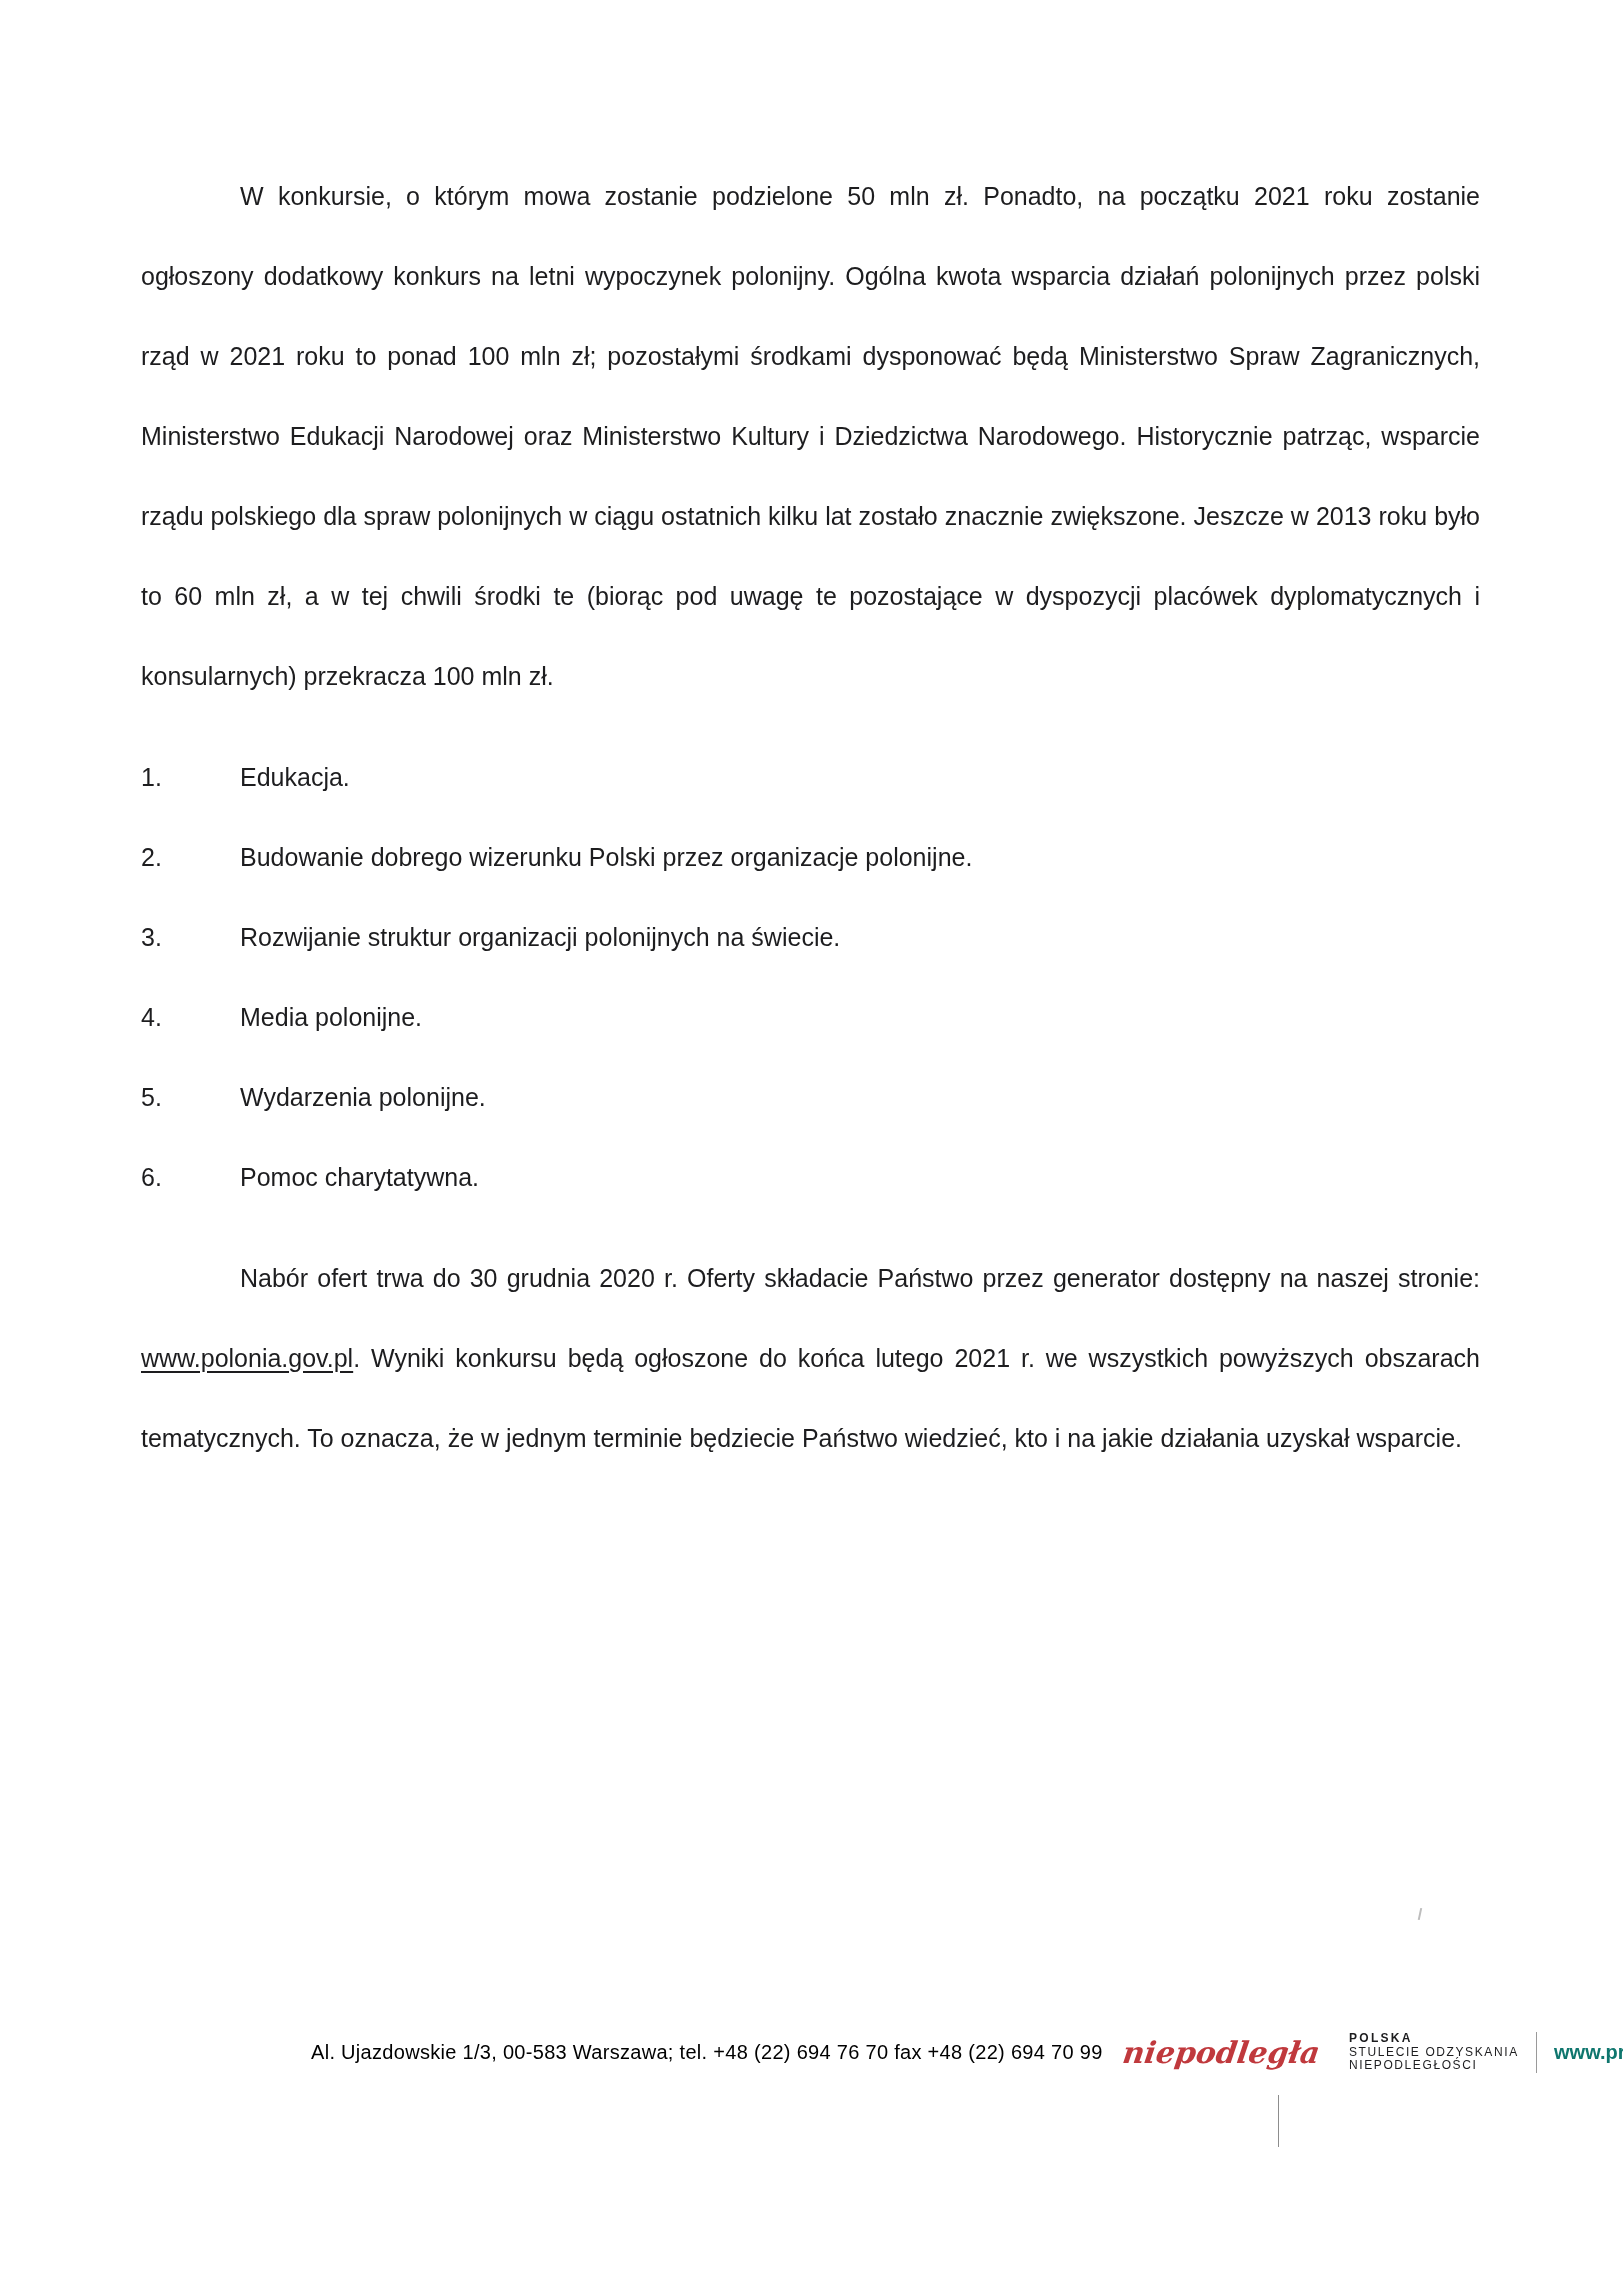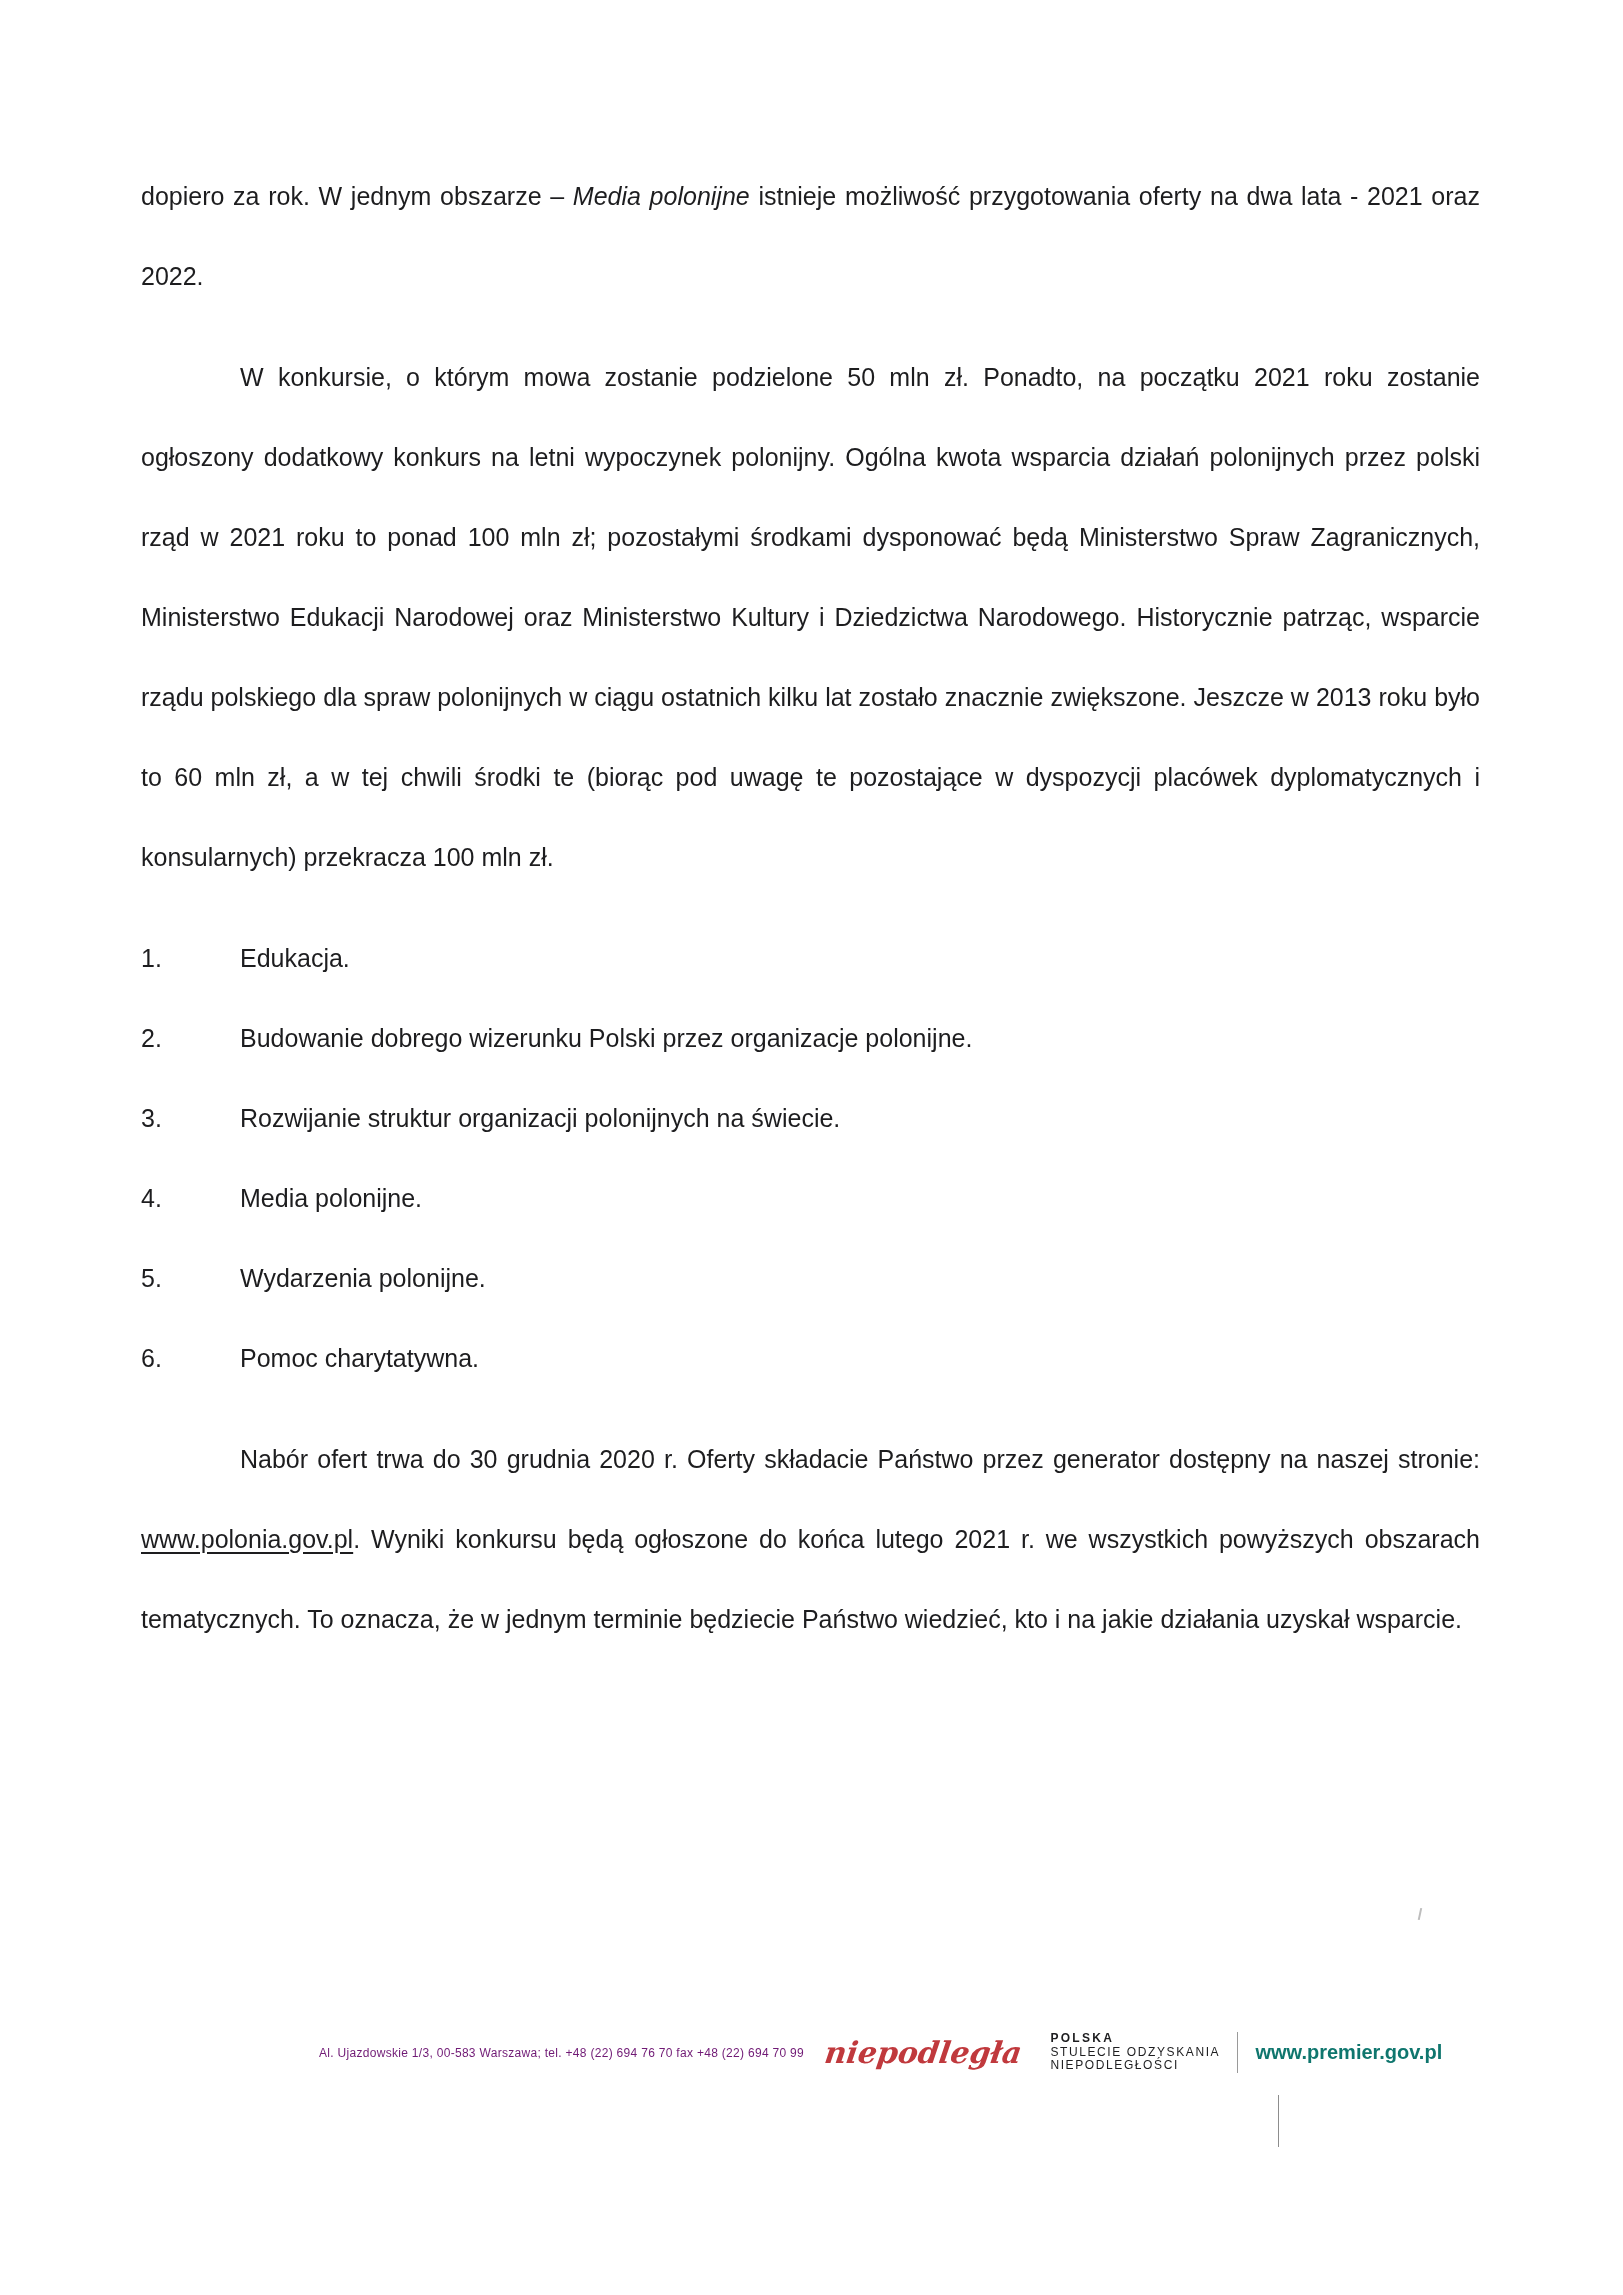--- a/index.html
+++ b/index.html
@@ -53,24 +53,23 @@
   .footer {
     position: absolute;
     left: 311px;
     top: 2032px;
     display: flex;
     align-items: center;
     gap: 17px;
     white-space: nowrap;
   }
   .footer-address {
-    color: #701a75;
-    font-size: 12px;
+    color: #000000;
+    font-size: 20px;
     letter-spacing: 0.3px;
-    margin-left: 8px;
   }
   .logo-script {
     color: #c0393d;
     font-family: "DejaVu Serif", serif;
     font-style: italic;
     font-weight: bold;
     font-size: 30px;
     transform: skewX(-8deg);
     margin-left: 3.9px;
   }
@@ -110,23 +109,20 @@
     transform: rotate(12deg);
   }
 </style>
 </head>
 <body>
 
 <div class="page">
 
   <div class="content">
 
-    <p class="para">
-      <span>dopiero za rok. W jednym obszarze – </span><span class="italic">Media polonijne</span><span> istnieje możliwość przygotowania oferty na dwa lata - 2021 oraz 2022.</span>
-    </p>
 
     <p class="para indent">W konkursie, o którym mowa zostanie podzielone 50 mln zł. Ponadto, na początku 2021 roku zostanie ogłoszony dodatkowy konkurs na letni wypoczynek polonijny. Ogólna kwota wsparcia działań polonijnych przez polski rząd w 2021 roku to ponad 100 mln zł; pozostałymi środkami dysponować będą Ministerstwo Spraw Zagranicznych, Ministerstwo Edukacji Narodowej oraz Ministerstwo Kultury i Dziedzictwa Narodowego. Historycznie patrząc, wsparcie rządu polskiego dla spraw polonijnych w ciągu ostatnich kilku lat zostało znacznie zwiększone. Jeszcze w 2013 roku było to 60 mln zł, a w tej chwili środki te (biorąc pod uwagę te pozostające w dyspozycji placówek dyplomatycznych i konsularnych) przekracza 100 mln zł.</p>
 
 
     <div class="num-list">
       <div class="list-item">
         <span class="item-num">1.</span>
         <span class="item-text">Edukacja.</span>
       </div>
       <div class="list-item">

